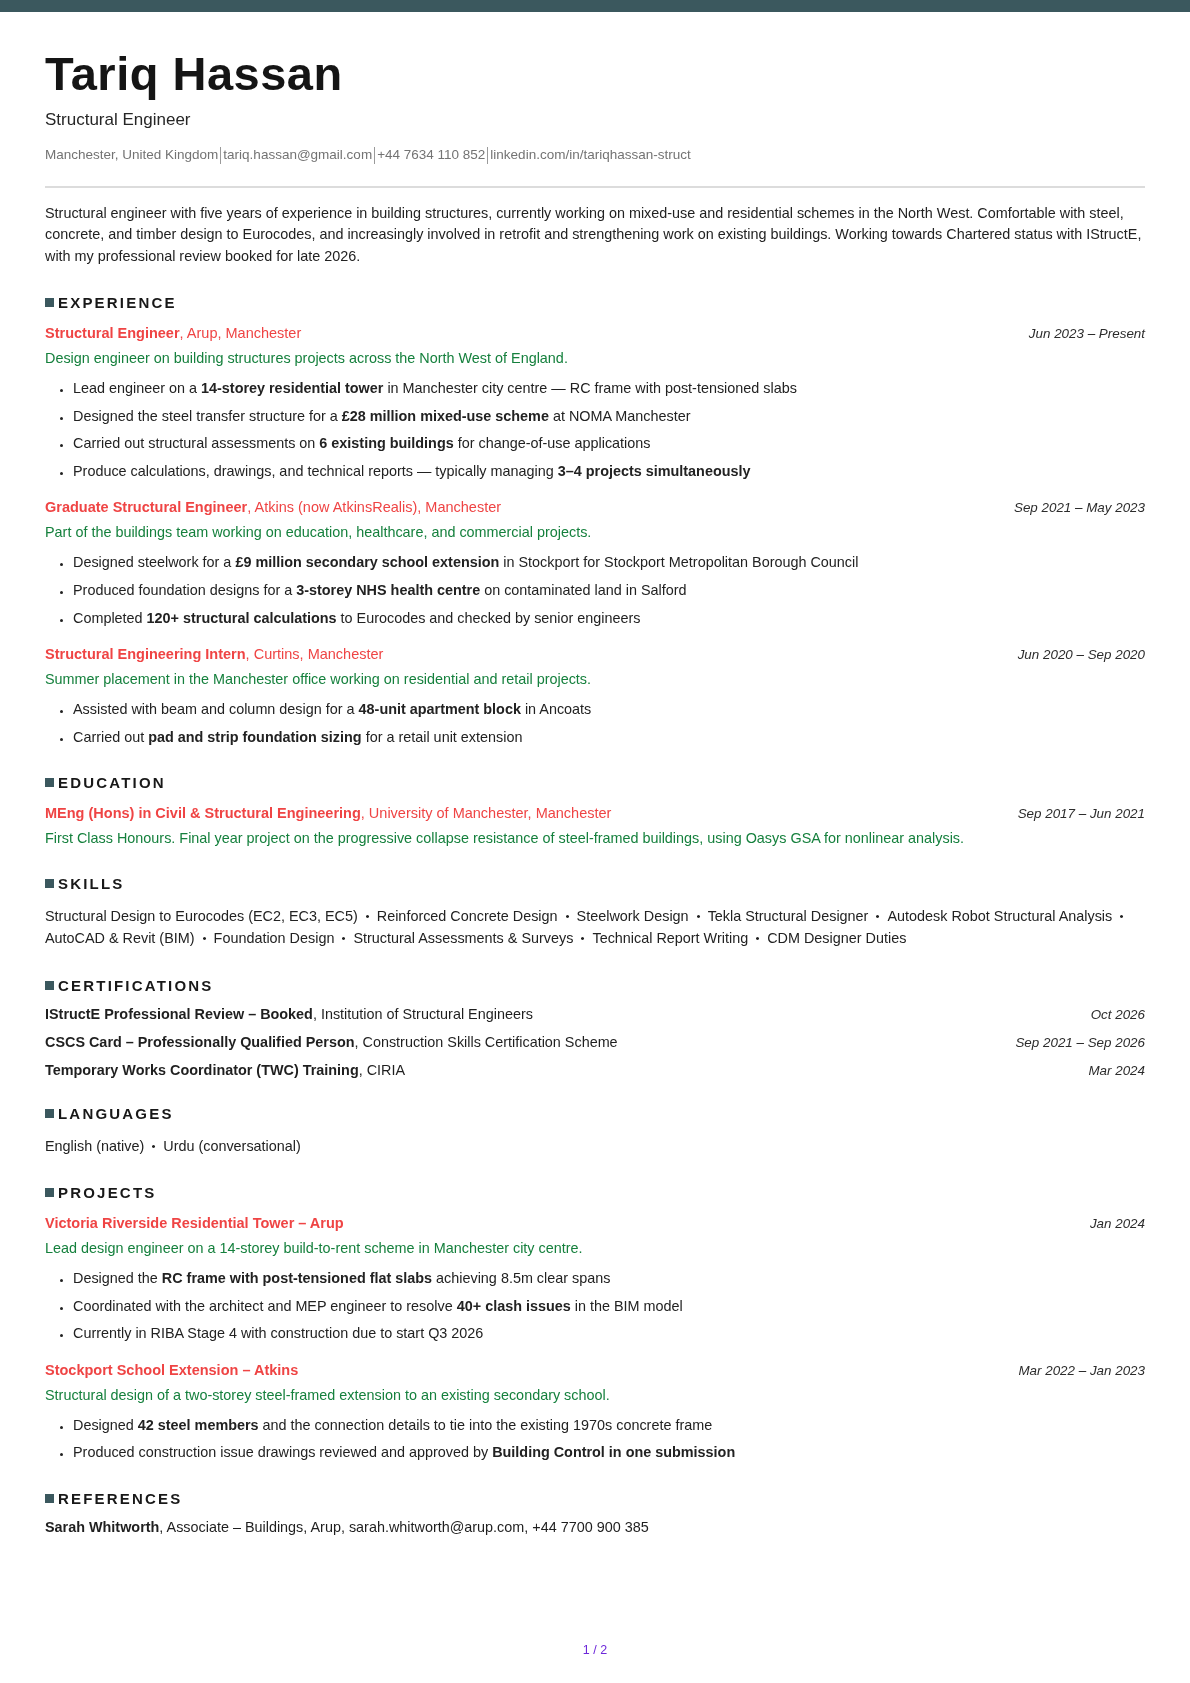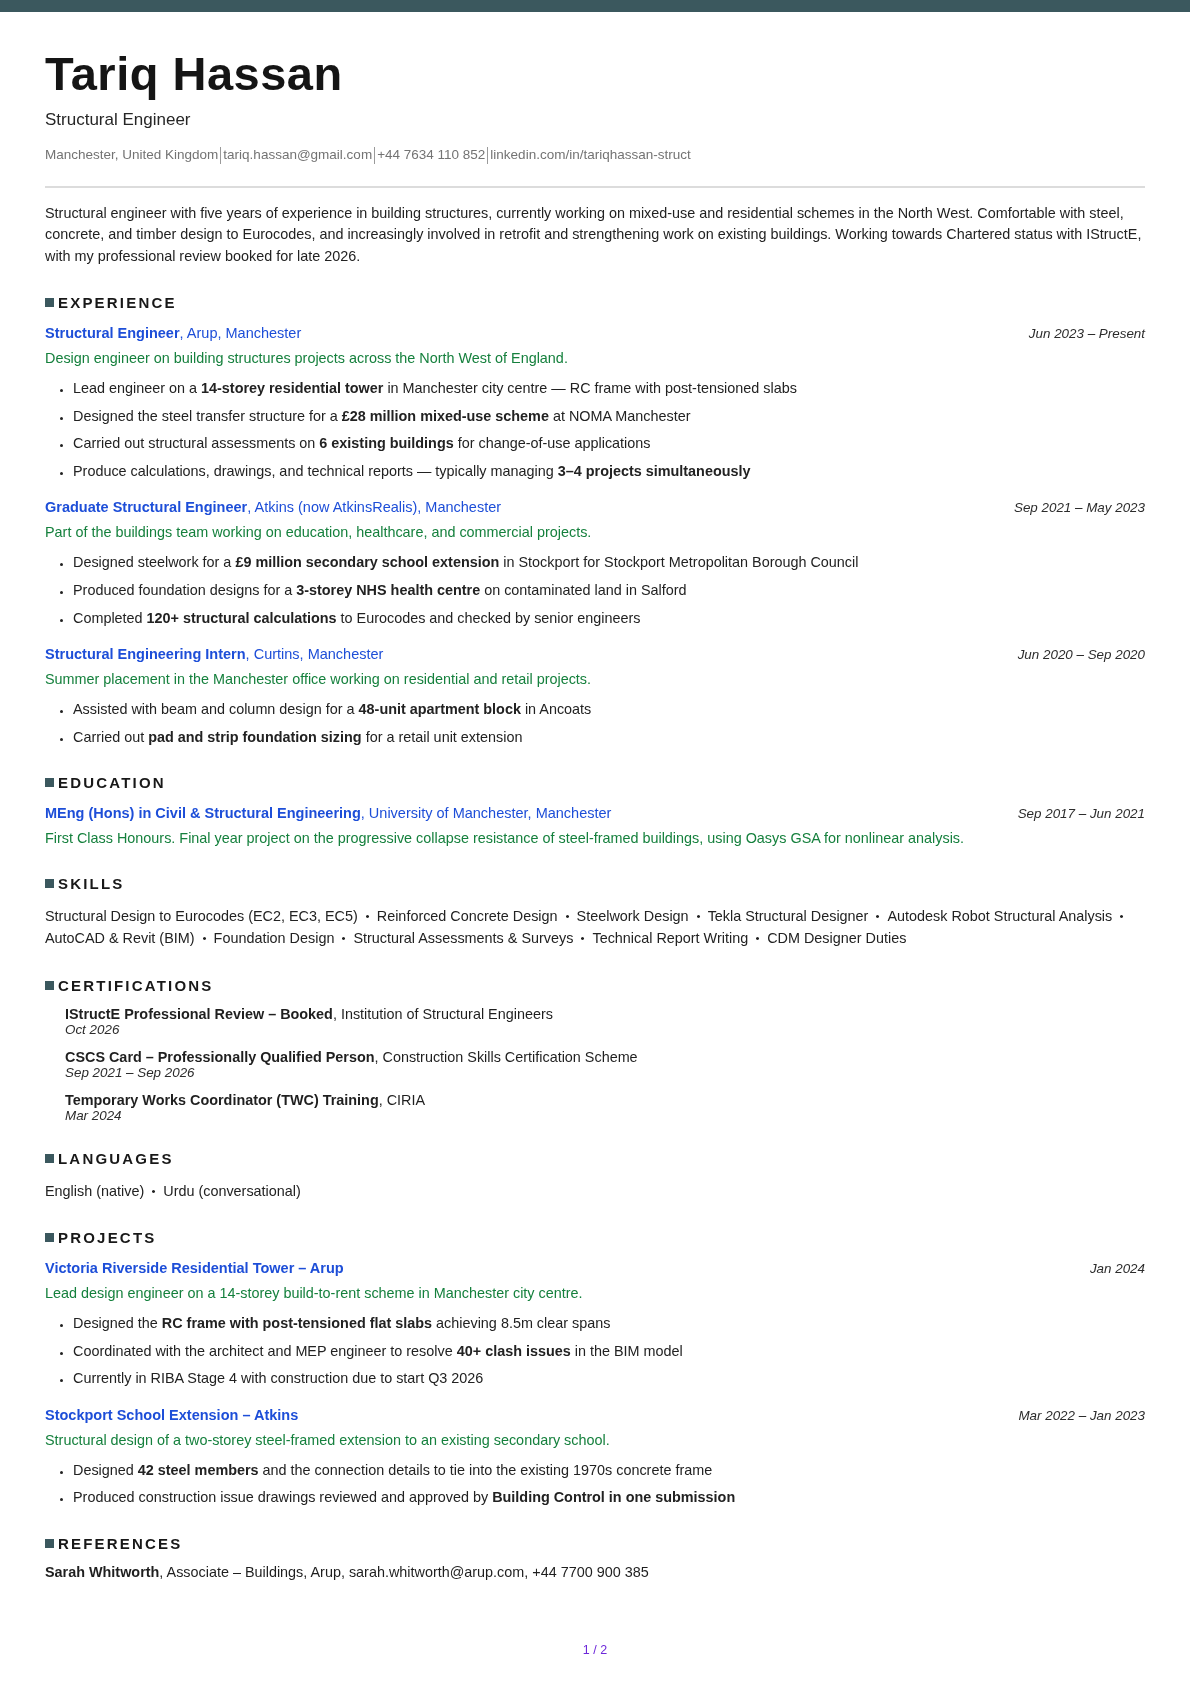--- a/index.html
+++ b/index.html
@@ -15,31 +15,31 @@
   .contact { margin-top:17px; display:flex; align-items:flex-start; gap:2px; font-size:13.5px; color:#737373; }
   .contact .sep { width:1px; height:17px; background:#9a9a9a; }
   hr.rule { border:none; border-top:2px solid #dcdcdc; margin:22px 0 0; }
   .summary { font-size:14.4px; line-height:1.48; margin:15px 0 0; color:#222; }
   h2.section { display:flex; align-items:center; gap:4px; font-size:15px; font-weight:700;
     letter-spacing:2.2px; color:#181818; margin:27px 0 0; }
   h2.section .sq { width:9px; height:9px; background:#3b585e; flex:0 0 auto; }
   .entry { margin-top:14px; }
   .entry + .entry { margin-top:18px; }
   .entry-head { display:flex; justify-content:space-between; align-items:baseline; }
-  .entry-title { font-size:14.5px; color:#1d4ed8; }
+  .entry-title { font-size:14.5px; color:#ef4444; }
   .entry-title b { font-weight:700; }
   .entry-date { font-size:13.4px; font-style:italic; color:#2c2c2c; white-space:nowrap; margin-left:20px; }
   .entry-desc { font-size:14.4px; color:#15803d; margin-top:7px; line-height:1.4; }
   .entry ul { margin:10px 0 0; padding-left:28px; }
   .entry li { font-size:14.4px; line-height:1.4; margin-top:7.5px; color:#222; }
   .entry li::marker { color:#222; font-size:10.5px; }
   .entry li b { font-weight:700; }
   .inline-list { font-size:14.4px; line-height:1.55; margin-top:13px; color:#222; }
   .inline-list .dot { display:inline-block; margin:0 7px; transform:scale(.8); color:#222; }
-  .row-item { display:flex; justify-content:space-between; align-items:baseline; margin-top:12px; font-size:14.4px;flex-direction:column; }
+  .row-item { display:flex; justify-content:space-between; align-items:baseline; margin-top:12px; font-size:14.4px; }
   .row-item b { font-weight:700; }
   .row-left { color:#1f1f1f; }
   .row-date { font-size:13.4px; font-style:italic; color:#2c2c2c; white-space:nowrap; margin-left:20px; }
   .footer { position:absolute; bottom:26px; left:0; width:100%; text-align:center;
     font-size:12.5px; color:#6d28d9; }
 </style>
 </head>
 <body>
 
 <div class="topbar"></div>

